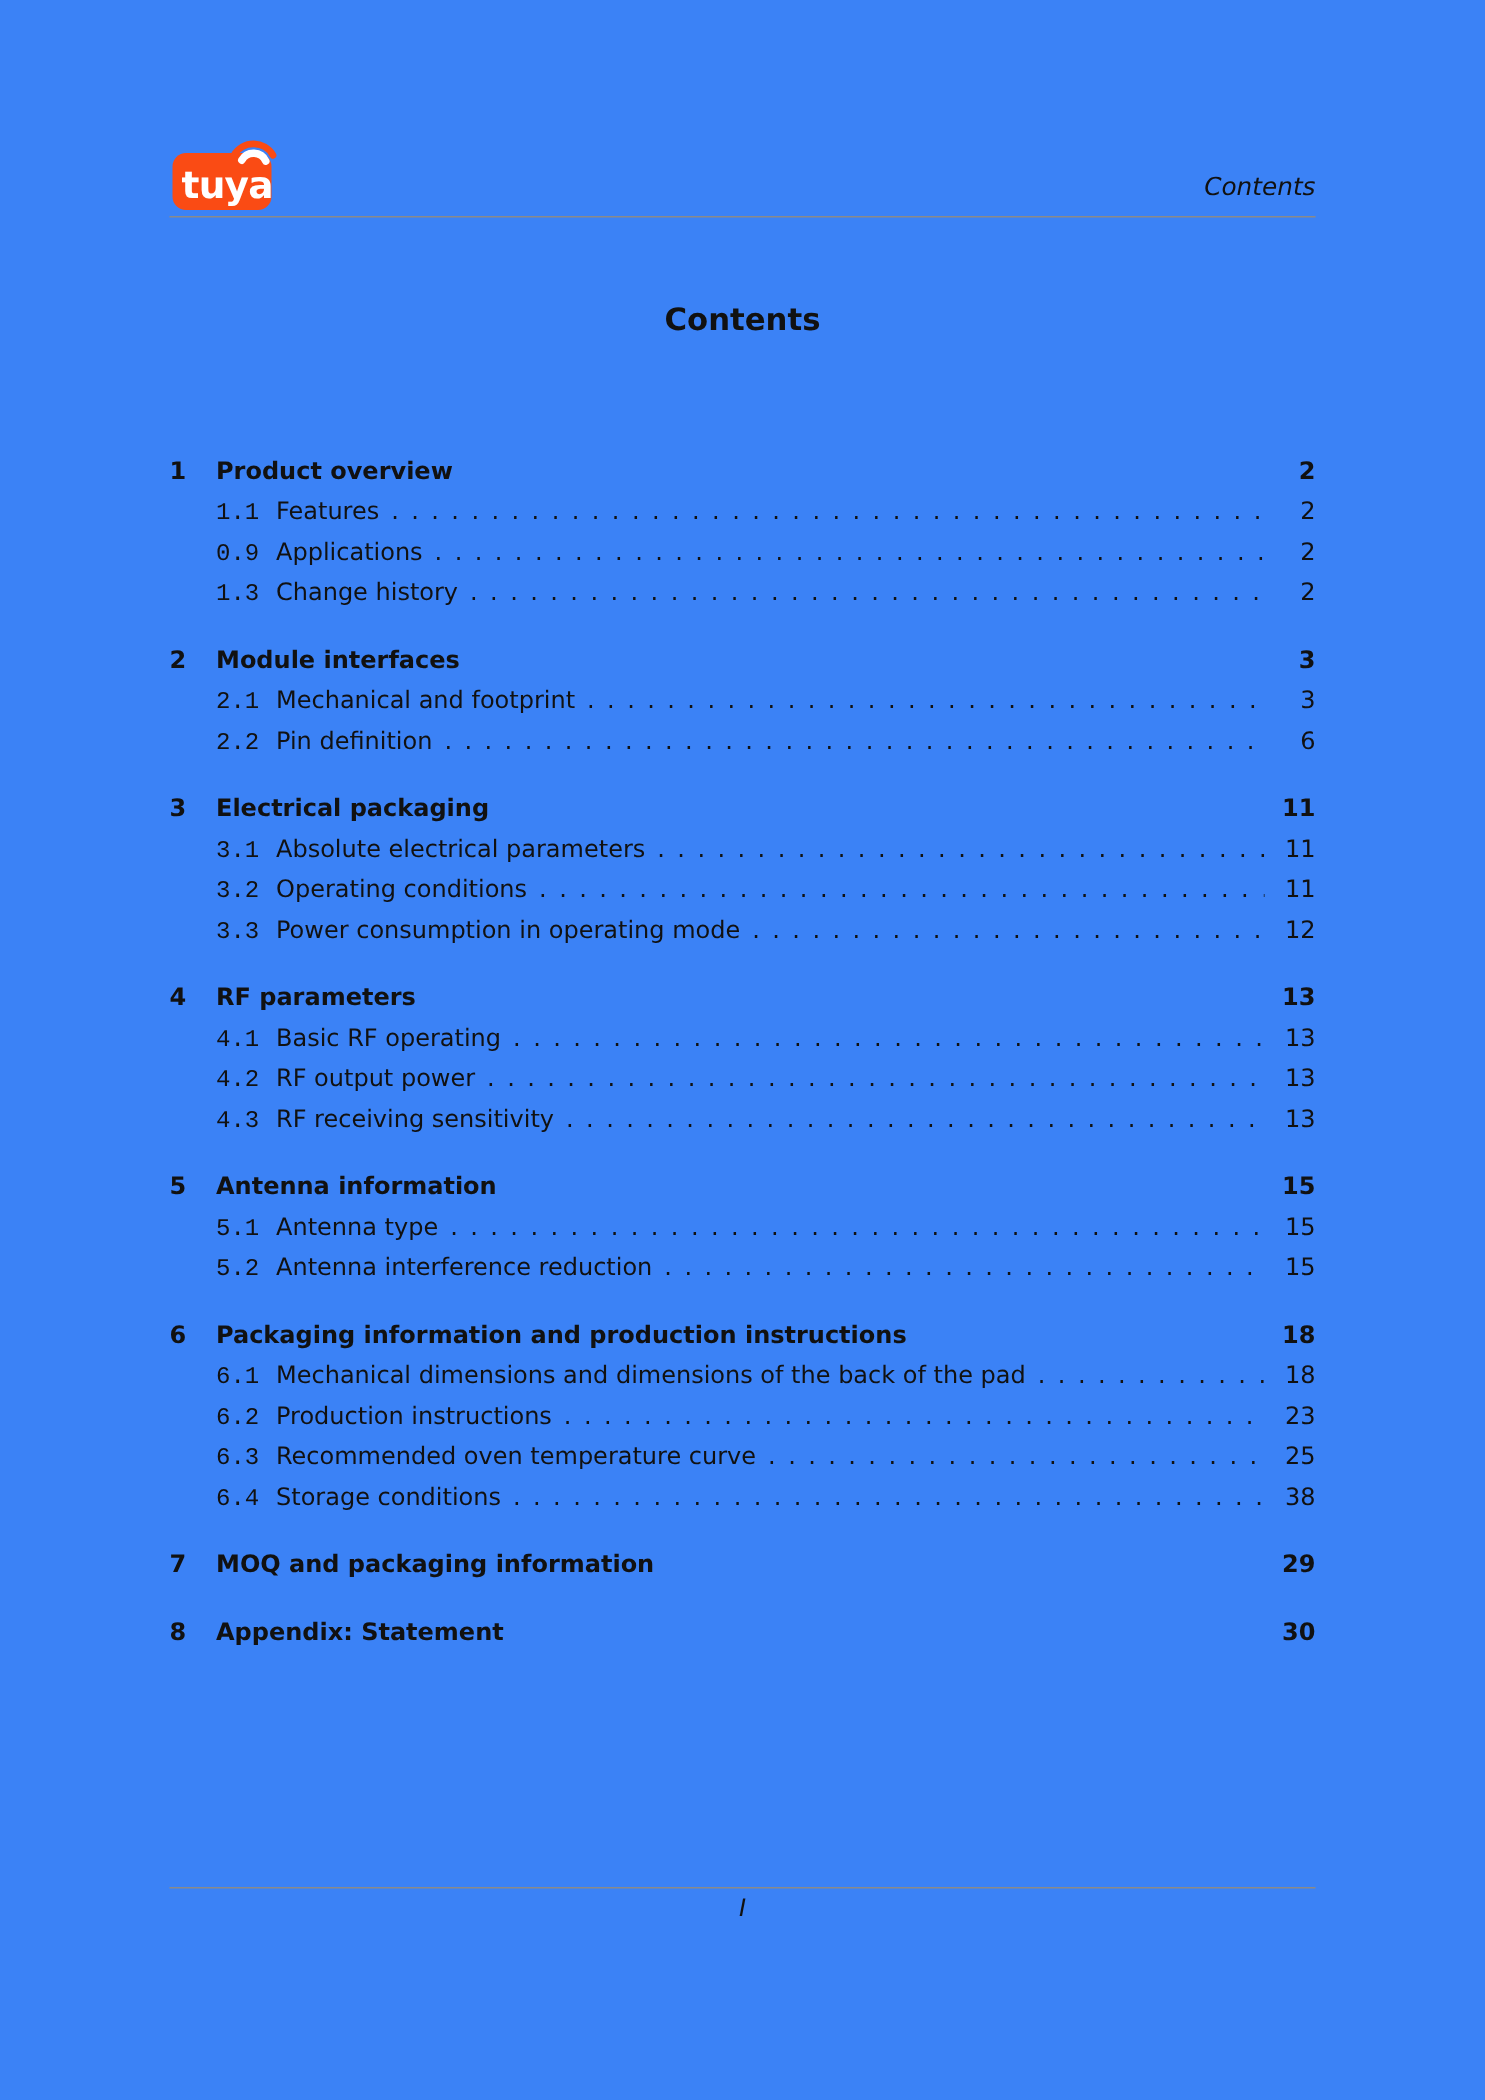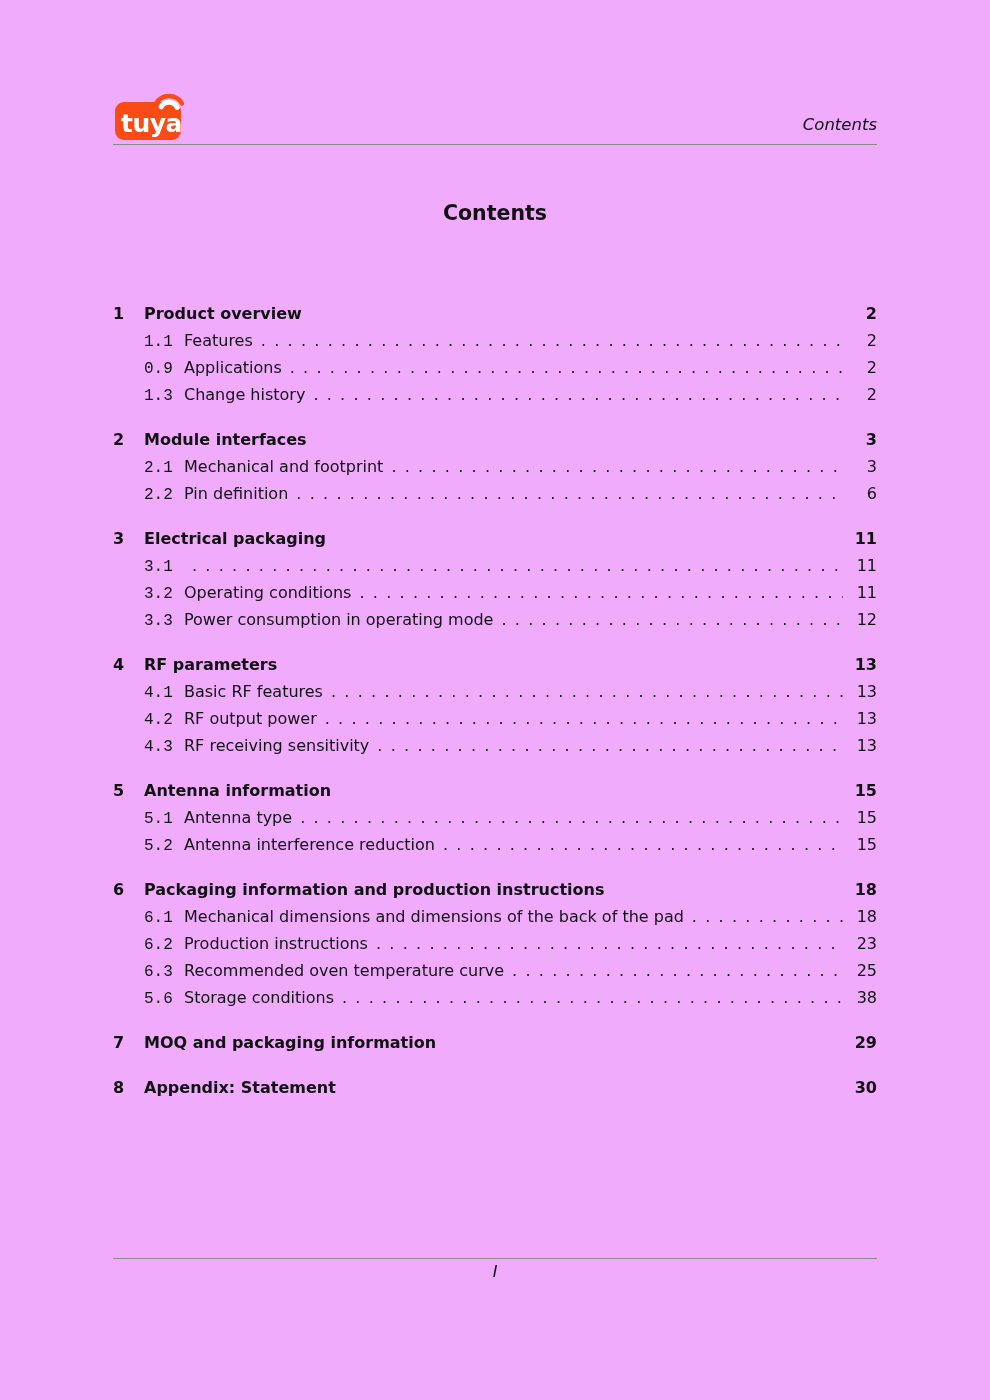--- a/index.html
+++ b/index.html
@@ -2,21 +2,21 @@
 <html><head>
 <meta charset="utf-8">
 <style>
   * { margin: 0; padding: 0; box-sizing: border-box; }
   html, body { background: #ffffff; }
   body { font-family: "DejaVu Sans", "Liberation Sans", sans-serif; color: #111111; }
   .page {
     position: relative;
     width: 990px;
     height: 1400px;
-    background: #f0abfc;
+    background: #3b82f6;
     overflow: hidden;
   }
   
   .header {
     position: absolute;
     top: 100px;
     left: 113px;
     width: 764px;
     height: 45px;
     border-bottom: 1.5px solid #8a8a8a;
@@ -164,20 +164,21 @@
         <span class="pagenum">6</span>
       </div>
       <div class="row chapter gap">
         <span class="num">3</span>
         <span class="entry-title">Electrical packaging</span>
         <span class="spacer"></span>
         <span class="pagenum">11</span>
       </div>
       <div class="row sub">
         <span class="num">3.1</span>
+        <span class="entry-title">Absolute electrical parameters</span>
         <span class="leader">. . . . . . . . . . . . . . . . . . . . . . . . . . . . . . . . . . . . . . . . . . . . . . . . . . . . . . . . . . . . . . . . . . . . . . . . . . . . . . . . . . . . . . . . . .</span>
         <span class="pagenum">11</span>
       </div>
       <div class="row sub">
         <span class="num">3.2</span>
         <span class="entry-title">Operating conditions</span>
         <span class="leader">. . . . . . . . . . . . . . . . . . . . . . . . . . . . . . . . . . . . . . . . . . . . . . . . . . . . . . . . . . . . . . . . . . . . . . . . . . . . . . . . . . . . . . . . . .</span>
         <span class="pagenum">11</span>
       </div>
       <div class="row sub">
@@ -187,21 +188,21 @@
         <span class="pagenum">12</span>
       </div>
       <div class="row chapter gap">
         <span class="num">4</span>
         <span class="entry-title">RF parameters</span>
         <span class="spacer"></span>
         <span class="pagenum">13</span>
       </div>
       <div class="row sub">
         <span class="num">4.1</span>
-        <span class="entry-title">Basic RF features</span>
+        <span class="entry-title">Basic RF operating</span>
         <span class="leader">. . . . . . . . . . . . . . . . . . . . . . . . . . . . . . . . . . . . . . . . . . . . . . . . . . . . . . . . . . . . . . . . . . . . . . . . . . . . . . . . . . . . . . . . . .</span>
         <span class="pagenum">13</span>
       </div>
       <div class="row sub">
         <span class="num">4.2</span>
         <span class="entry-title">RF output power</span>
         <span class="leader">. . . . . . . . . . . . . . . . . . . . . . . . . . . . . . . . . . . . . . . . . . . . . . . . . . . . . . . . . . . . . . . . . . . . . . . . . . . . . . . . . . . . . . . . . .</span>
         <span class="pagenum">13</span>
       </div>
       <div class="row sub">
@@ -246,21 +247,21 @@
         <span class="leader">. . . . . . . . . . . . . . . . . . . . . . . . . . . . . . . . . . . . . . . . . . . . . . . . . . . . . . . . . . . . . . . . . . . . . . . . . . . . . . . . . . . . . . . . . .</span>
         <span class="pagenum">23</span>
       </div>
       <div class="row sub">
         <span class="num">6.3</span>
         <span class="entry-title">Recommended oven temperature curve</span>
         <span class="leader">. . . . . . . . . . . . . . . . . . . . . . . . . . . . . . . . . . . . . . . . . . . . . . . . . . . . . . . . . . . . . . . . . . . . . . . . . . . . . . . . . . . . . . . . . .</span>
         <span class="pagenum">25</span>
       </div>
       <div class="row sub">
-        <span class="num">5.6</span>
+        <span class="num">6.4</span>
         <span class="entry-title">Storage conditions</span>
         <span class="leader">. . . . . . . . . . . . . . . . . . . . . . . . . . . . . . . . . . . . . . . . . . . . . . . . . . . . . . . . . . . . . . . . . . . . . . . . . . . . . . . . . . . . . . . . . .</span>
         <span class="pagenum">38</span>
       </div>
       <div class="row chapter gap">
         <span class="num">7</span>
         <span class="entry-title">MOQ and packaging information</span>
         <span class="spacer"></span>
         <span class="pagenum">29</span>
       </div>

